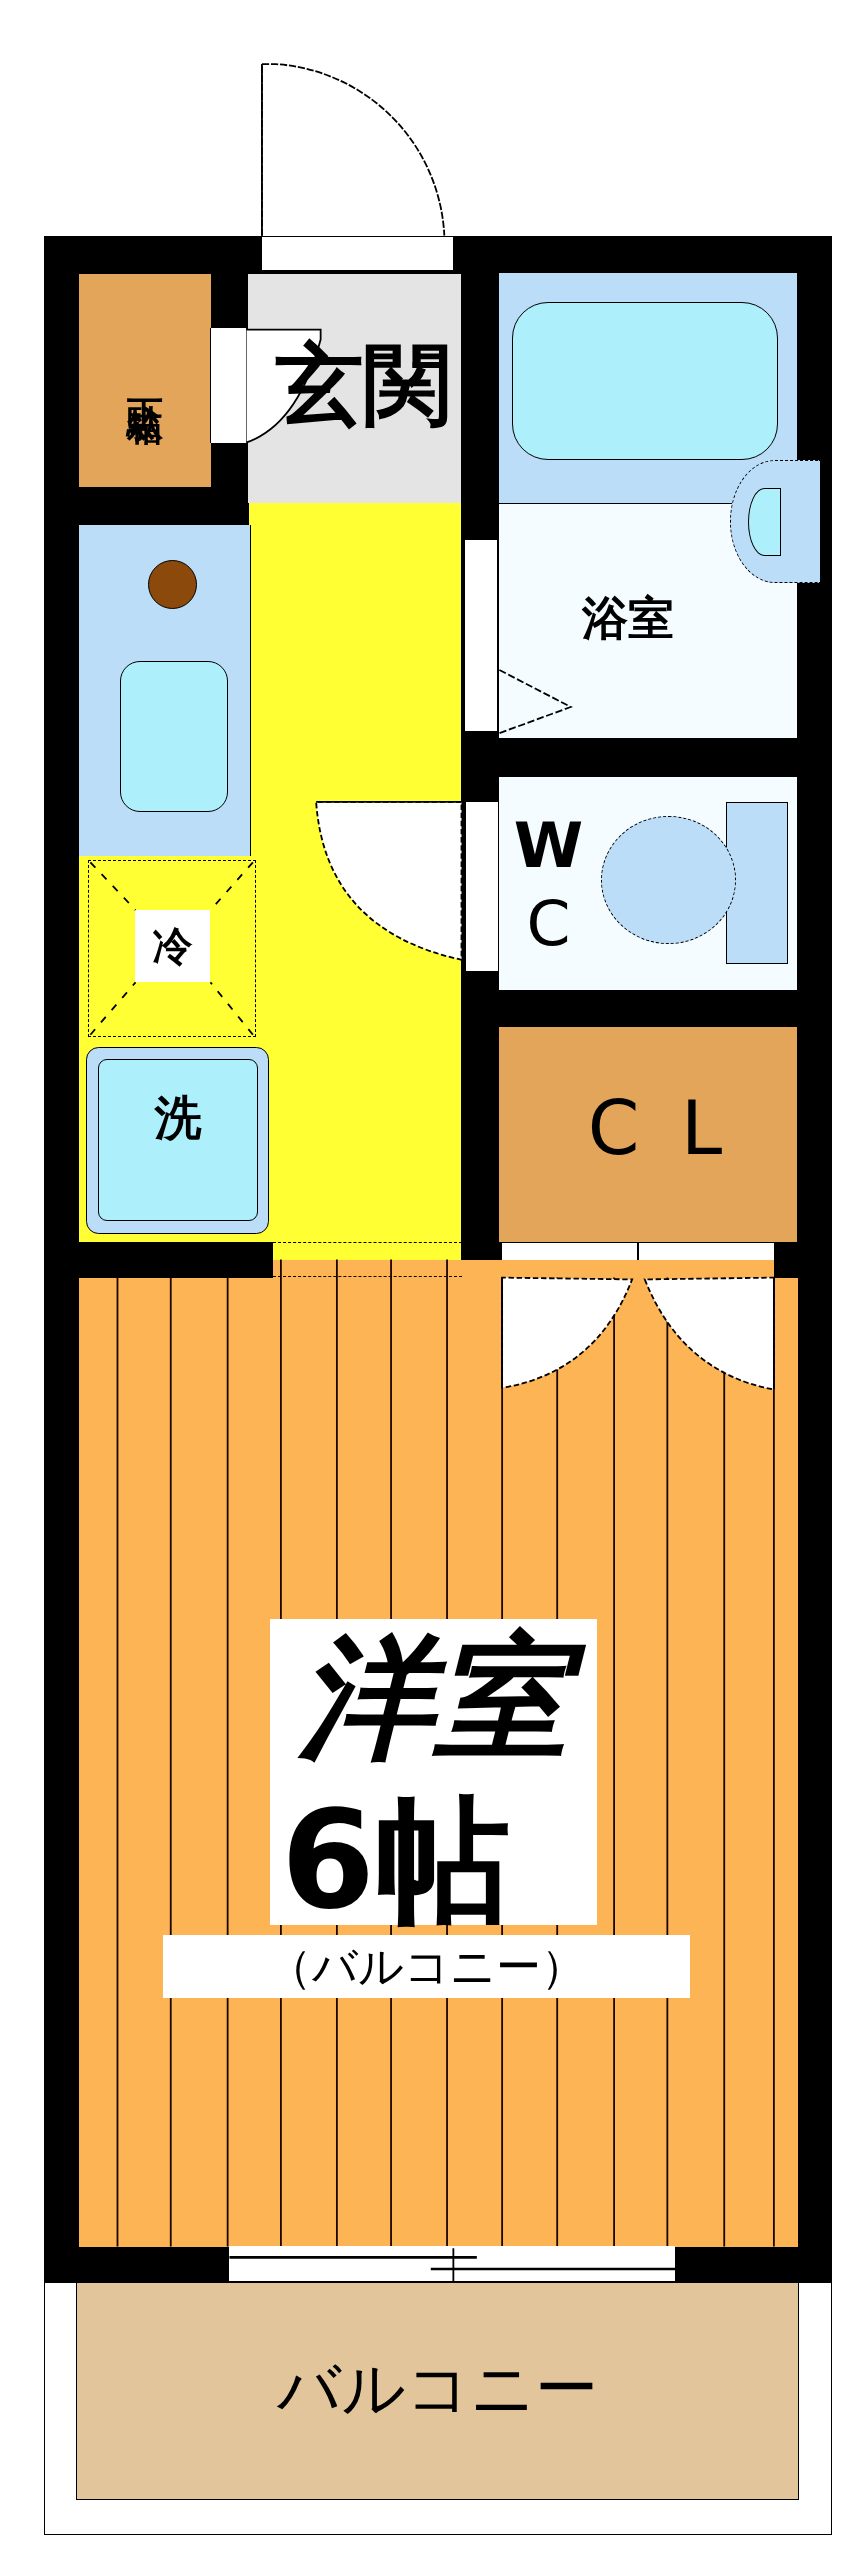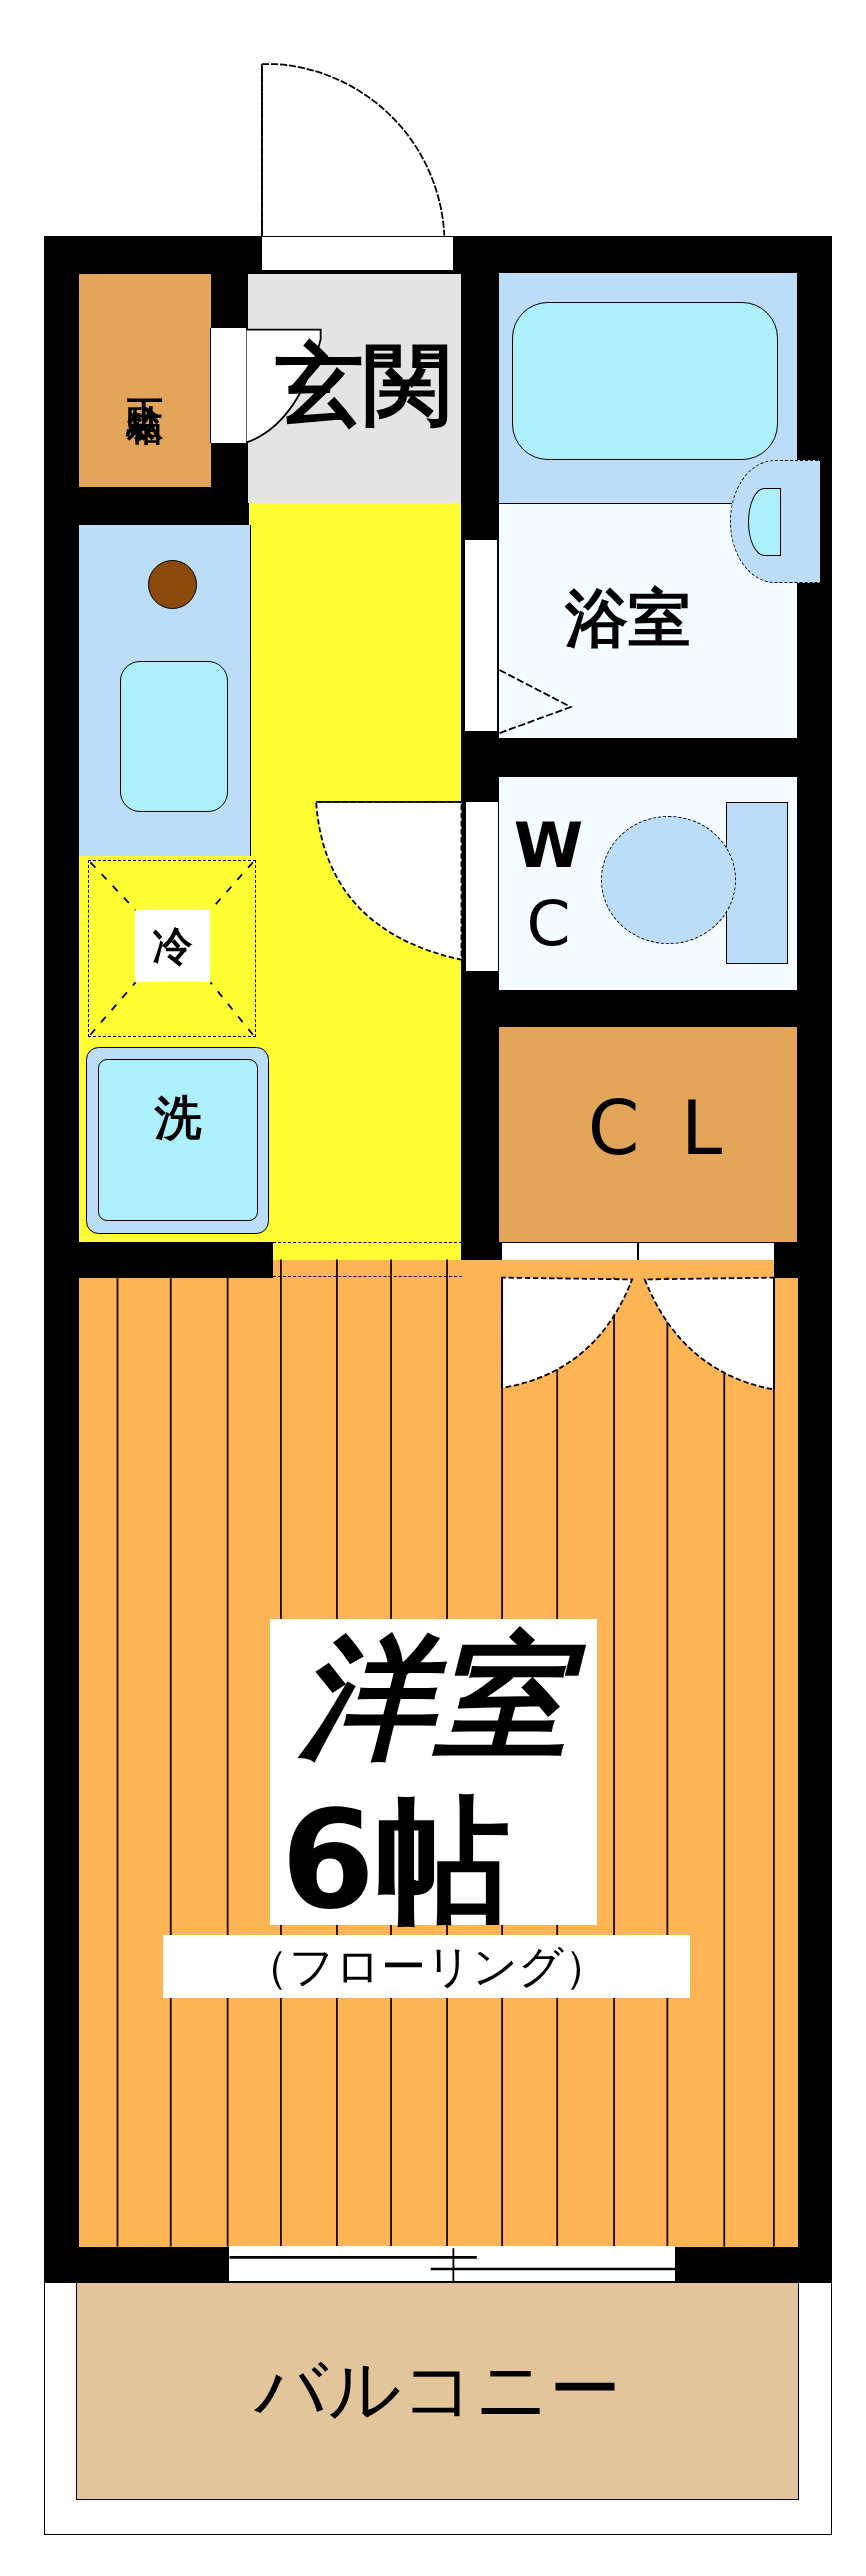--- a/index.html
+++ b/index.html
@@ -47,21 +47,21 @@
 <div class="abs" style="left:273px;top:1242px;width:189px;height:18px;background:#FFFF33;border-top:1.8px dashed #000;"></div>
 
 <div class="abs wall" style="left:461px;top:274px;width:38px;height:1004px;"></div>
 
 <div class="abs" style="left:499px;top:273px;width:298px;height:231px;background:#BCDDF8;border-bottom:1.8px solid #000;"></div>
 <div class="abs" style="left:512px;top:302px;width:266px;height:158px;border-radius:36px;background:#ADF0FC;border:1.8px solid #000;"></div>
 
 <div class="abs" style="left:499px;top:504px;width:298px;height:234px;background:#F5FCFF;"></div>
 <div class="abs" style="left:730px;top:460px;width:90px;height:123px;border-radius:50% 0 0 50%;background:#BCDDF8;border:1.8px dashed #000;border-right:none;"></div>
 <div class="abs" style="left:748px;top:488px;width:33px;height:68px;border-radius:50% 0 0 50%;background:#ADF0FC;border:1.8px solid #000;"></div>
-<div class="lbl" style="left:542px;top:582px;width:172px;height:72px;font-size:63px;text-align:center;">浴室</div>
+<div class="lbl" style="left:542px;top:582px;width:172px;height:72px;font-size:46px;text-align:center;">浴室</div>
 
 <div class="abs" style="left:465px;top:540px;width:32.5px;height:191px;background:#fff;border-right:1.8px solid #000;"></div>
 
 <div class="abs wall" style="left:499px;top:738px;width:298px;height:37px;"></div>
 
 <div class="abs" style="left:499px;top:777px;width:298px;height:213px;background:#F5FCFF;"></div>
 <div class="abs" style="left:726px;top:802px;width:62px;height:162px;background:#BCDDF8;border:1.8px solid #000;"></div>
 <div class="abs" style="left:601px;top:816px;width:135px;height:128px;border-radius:50%;background:#BCDDF8;border:1.8px dashed #000;"></div>
 <div class="lbl" style="left:510px;top:811px;width:77px;height:68px;font-size:63px;">W</div>
 <div class="lbl" style="left:510px;top:889px;width:77px;height:68px;font-size:63px;font-weight:normal;">C</div>
@@ -117,27 +117,27 @@
     <line x1="100" y1="955" x2="150" y2="1008"></line>
     <line x1="280" y1="955" x2="233" y2="1008"></line>
     <line x1="100" y1="1146" x2="150" y2="1088"></line>
     <line x1="280" y1="1146" x2="233" y2="1088"></line>
   </g>
 </svg>
 
 <div class="abs" style="left:270px;top:1619px;width:327px;height:306px;background:#fff;"></div>
 <div class="lbl" style="left:270px;top:1625px;width:327px;height:144px;font-size:135px;font-style:italic;">洋室</div>
 <div class="lbl" style="left:270px;top:1788px;width:271px;height:144px;font-size:135px;justify-content:flex-start;padding-left:11px;">6帖</div>
-<div class="lbl" style="left:163px;top:1935px;width:527px;height:63px;background:#fff;font-size:45px;font-weight:normal;">（フローリング）</div>
+<div class="lbl" style="left:163px;top:1935px;width:527px;height:63px;background:#fff;font-size:45px;font-weight:normal;">（バルコニー）</div>
 
 <div class="abs" style="left:229px;top:2246px;width:446px;height:36px;background:#fff;border-bottom:1.8px solid #000;"></div>
 <svg class="overlay" viewBox="0 0 960 2853">
   <line x1="502" y1="2490" x2="502" y2="2527" stroke="#000" stroke-width="2"></line>
   <line x1="254" y1="2500" x2="528" y2="2500" stroke="#000" stroke-width="3"></line>
   <line x1="477" y1="2513" x2="748" y2="2513" stroke="#000" stroke-width="3"></line>
 </svg>
 
 <div class="abs" style="left:44px;top:2283px;width:788px;height:252px;background:#fff;border:1.8px solid #000;border-top:none;"></div>
 <div class="abs" style="left:76px;top:2283px;width:723px;height:217px;background:#E2C59B;border:1.8px solid #000;border-top:none;"></div>
-<div class="lbl" style="left:76px;top:2339px;width:723px;height:99px;font-size:72px;font-weight:normal;">バルコニー</div>
+<div class="lbl" style="left:76px;top:2339px;width:723px;height:99px;font-size:63px;font-weight:normal;">バルコニー</div>
 
 <div class="lbl" style="left:268px;top:336px;width:191px;height:99px;font-size:88px;font-family:Liberation Serif, serif;">玄関</div>
 
 
 </body></html>

